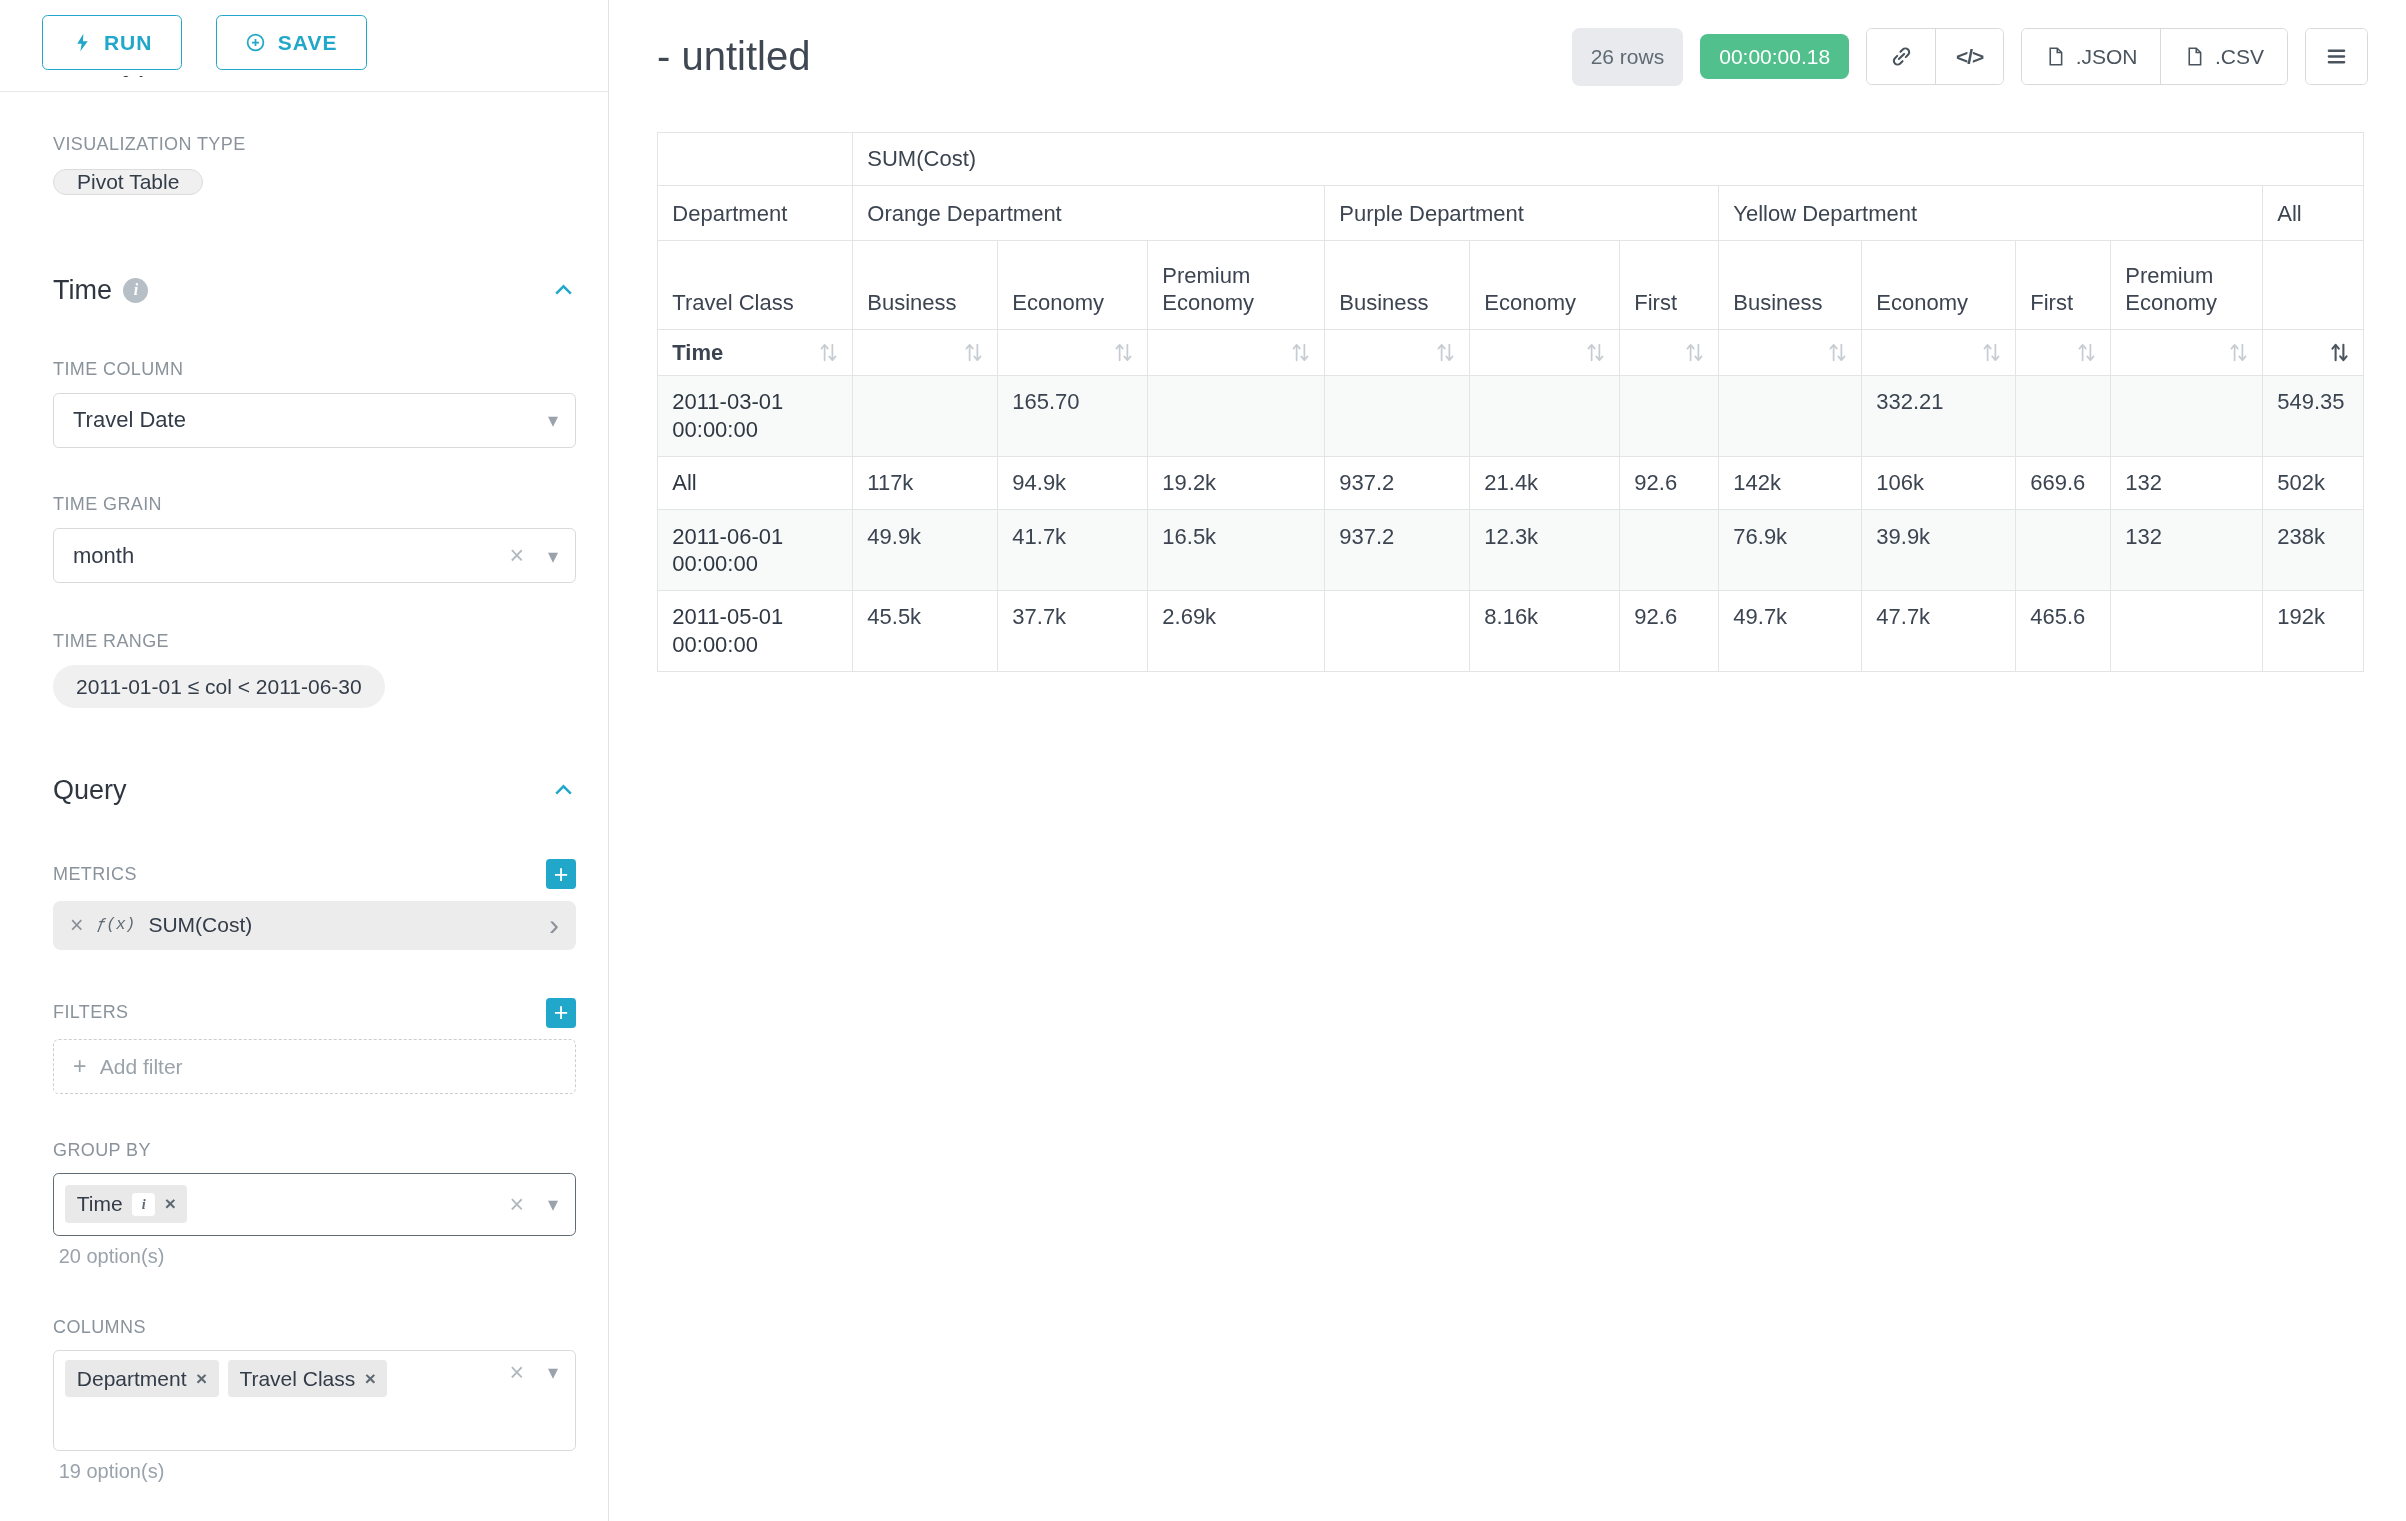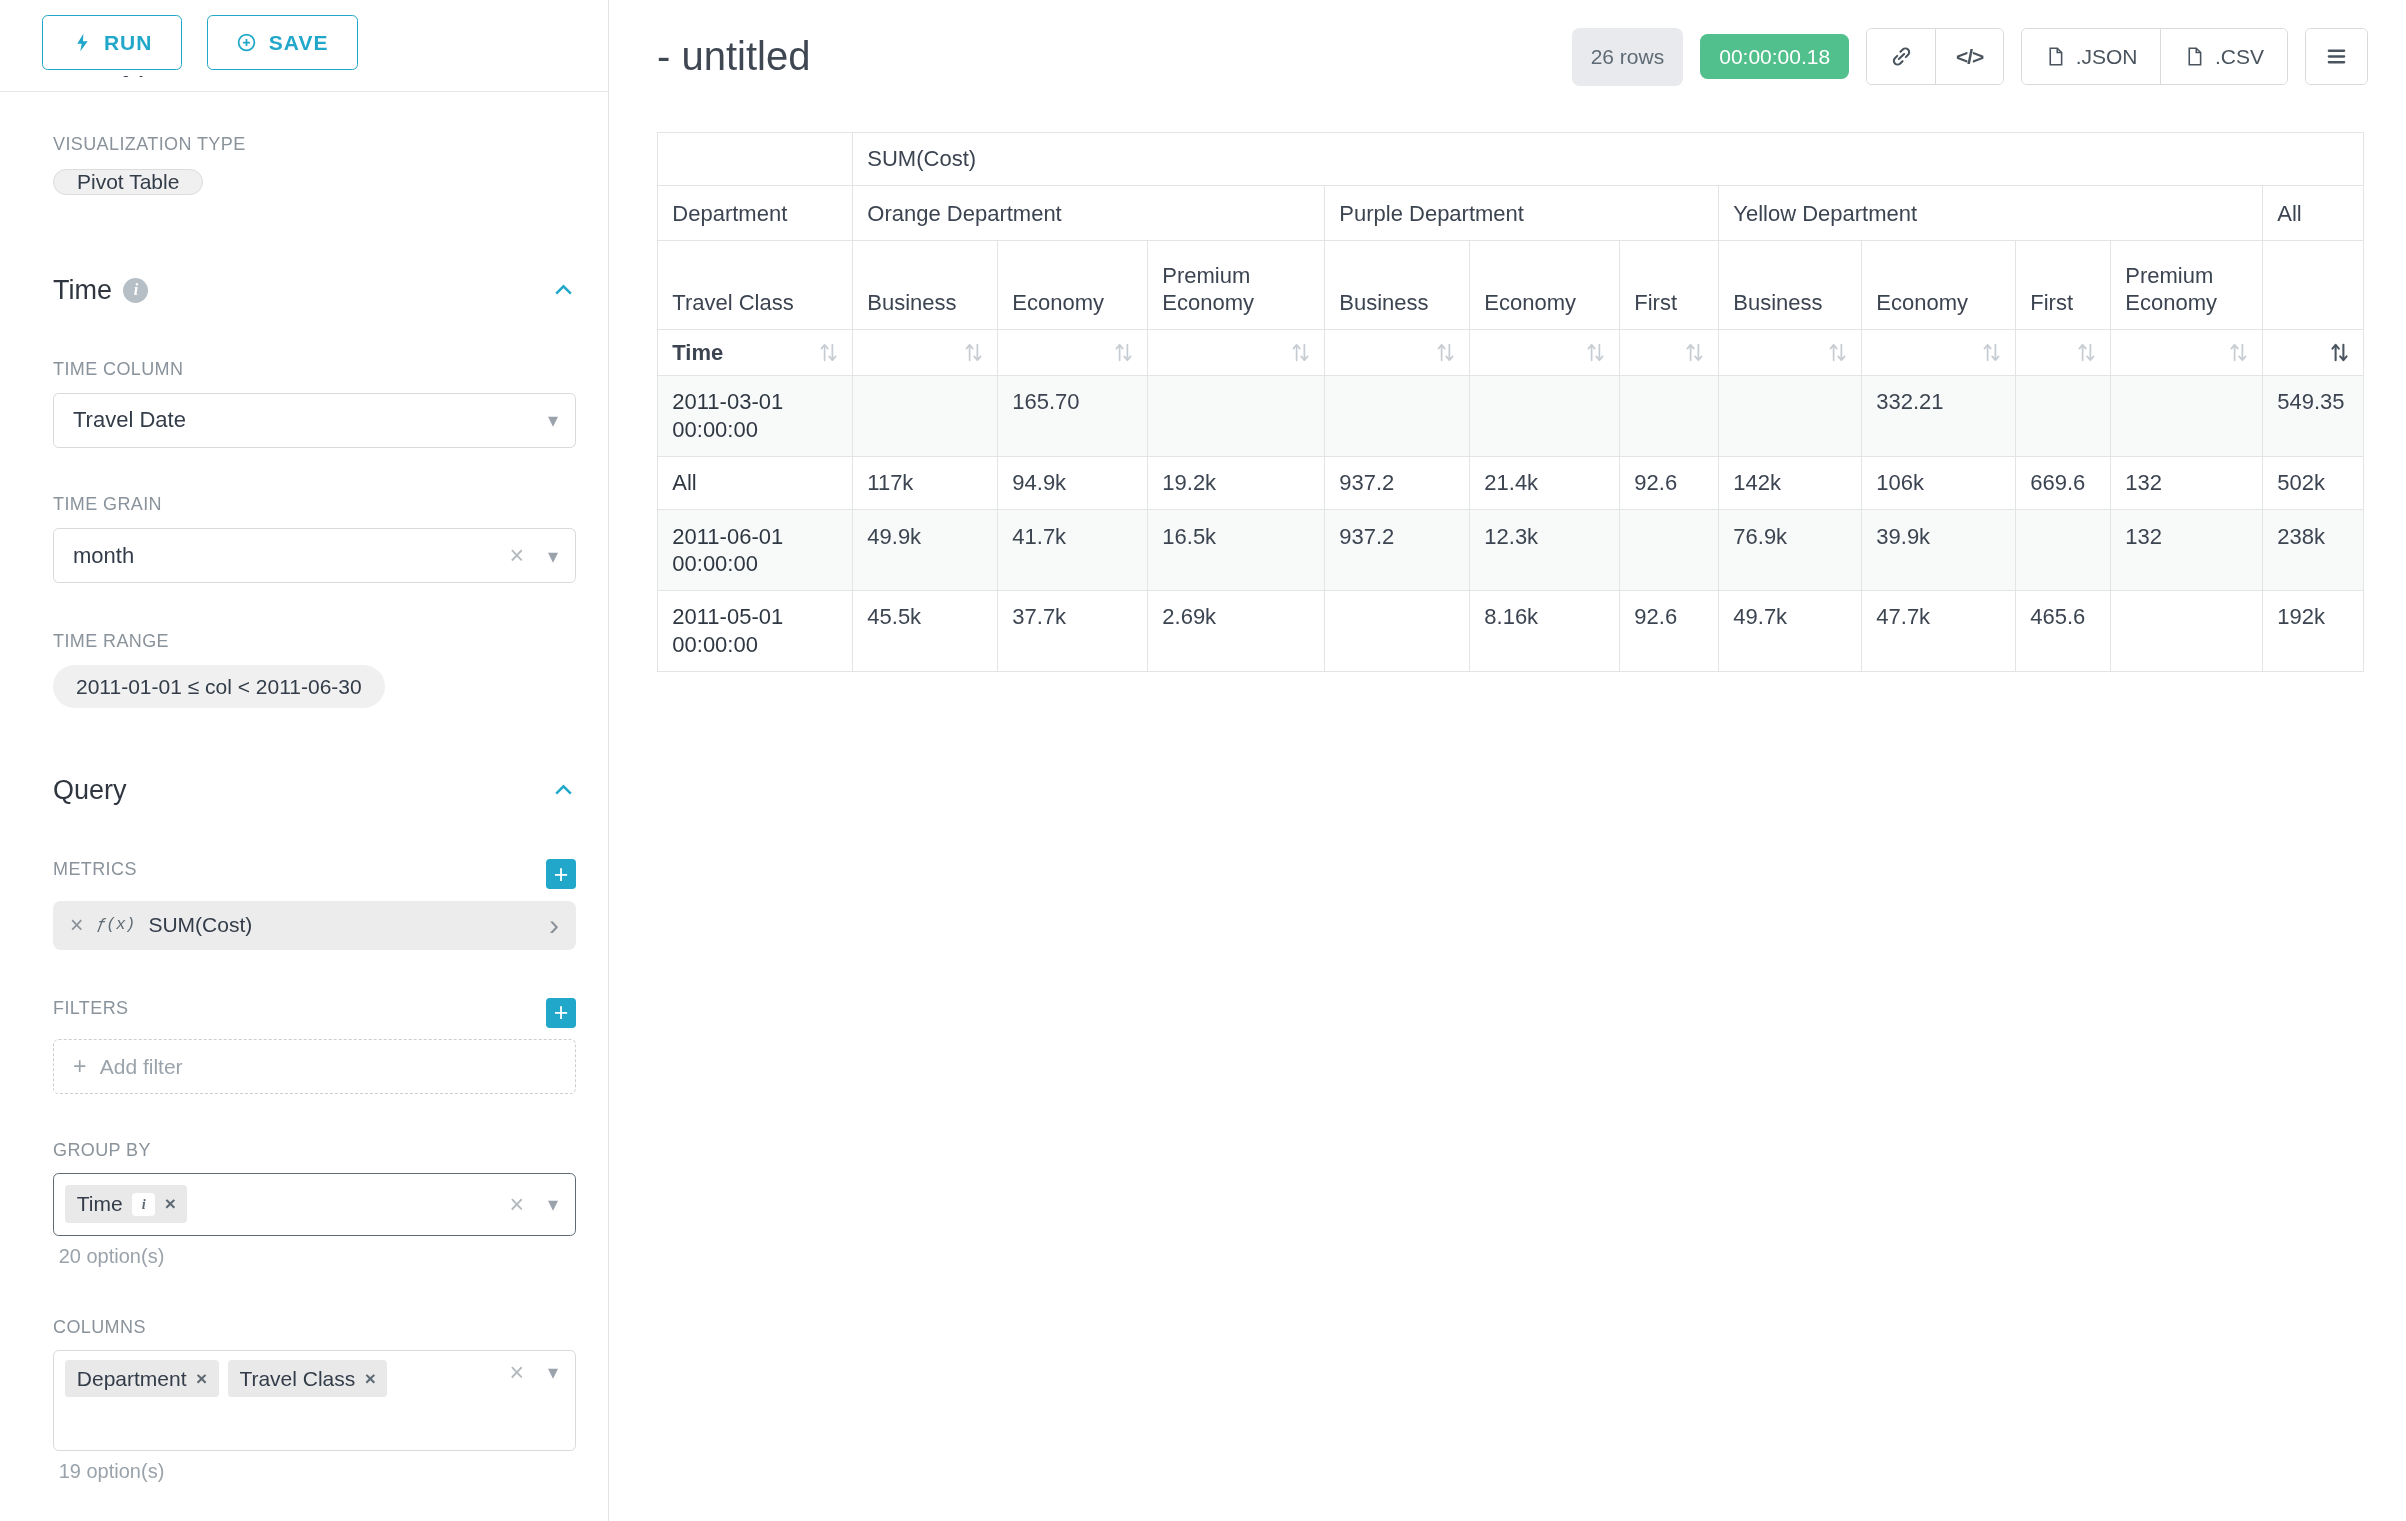--- a/index.html
+++ b/index.html
@@ -2,31 +2,31 @@
 <html style="--accent: #20a7c9; --timer-green: #52c08c;font-size:15px"><head>
 <meta charset="utf-8">
 <style>
   *{box-sizing:border-box;margin:0;padding:0}
   html,body{width:2406px;height:1522px;overflow:hidden;background:#fff;
     font-family:"Liberation Sans",sans-serif;color:#333c49}
   .app{display:flex;width:2406px;height:1522px}
 
   
   .sidebar{width:609px;flex:0 0 609px;border-right:1px solid #e1e3e5;overflow:hidden;background:#fff;position:relative}
-  .topbar{padding:15px 23px 5.7px 42px;display:flex;gap:25px;position:relative;z-index:2;background:#fff}
+  .topbar{padding:15px 23px 5.7px 42px;display:flex;gap:34px;position:relative;z-index:2;background:#fff}
   .btn{height:55px;display:inline-flex;align-items:center;gap:11.4px;padding:0 28.5px;
     border:1px solid var(--accent,#20a7c9);border-radius:5.7px;background:#fff;color:var(--accent,#20a7c9);
     font-weight:700;font-size:21px;letter-spacing:1px;cursor:pointer;font-family:inherit}
   .clip-row{height:25px;overflow:hidden;position:relative;margin-top:-17px;z-index:1}
   .clip-heading{position:absolute;top:-15px;left:25px;font-size:30px;color:#333c49}
   .clip-chevron{position:absolute;top:-7.6px;right:38px}
   .side-divider{border-bottom:1px solid #e8e8e8;margin:7.6px 0 0 0}
   .controls{padding:42px 32px 0 53px}
   .ctl-label{font-size:18px;letter-spacing:0.4px;color:#8a939b;font-weight:500}
-  .ctl-label-row{display:flex;align-items:flex-start;justify-content:space-between}
+  .ctl-label-row{display:flex;align-items:center;justify-content:space-between}
   .viz-pill{display:inline-block;margin-top:13.3px;background:#f0f0f0;border:1px solid #dcdcdc;
     border-radius:23px;padding:0 23px;font-size:21px;color:#333c49}
   .section-head{display:flex;align-items:center;gap:11.4px;margin-top:80px}
   .section-head.query{margin-top:67px}
   .section-title{font-size:27px;color:#2f3640;font-weight:500}
   .info-circle{width:25px;height:25px;border-radius:50%;background:#b7bfc6;color:#fff;display:inline-flex;
     align-items:center;justify-content:center;font-size:16px;font-weight:700;font-family:"Liberation Serif",serif;font-style:italic}
   .collapse-chevron{margin-left:auto}
   .mt56{margin-top:53px}.mt48{margin-top:46px}.mt50{margin-top:48px}.mt52{margin-top:49px}
   .select{position:relative;border:1px solid #d9d9d9;border-radius:5.7px;height:55px;display:flex;align-items:center;

